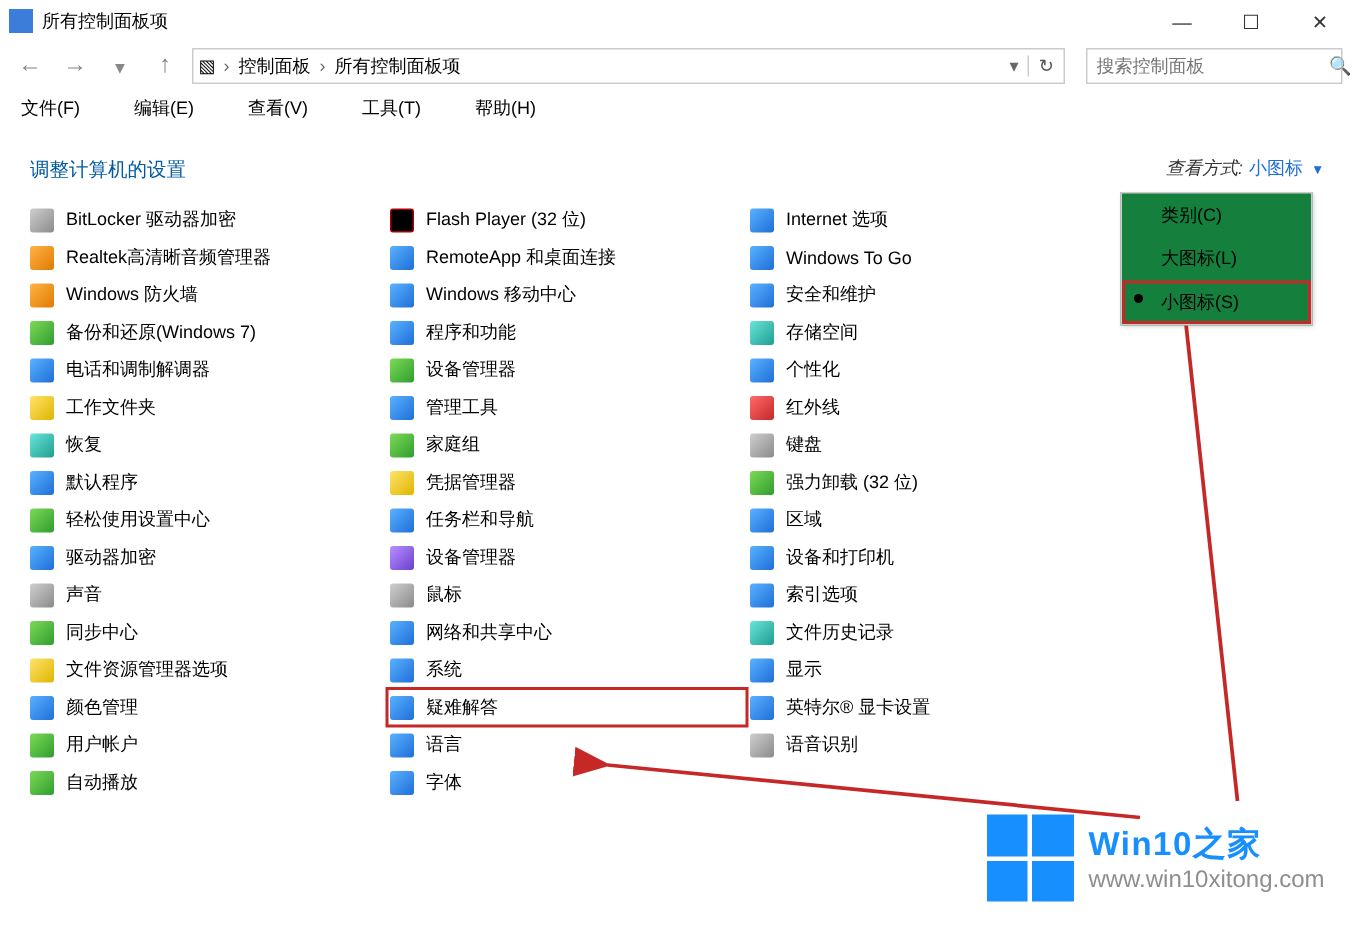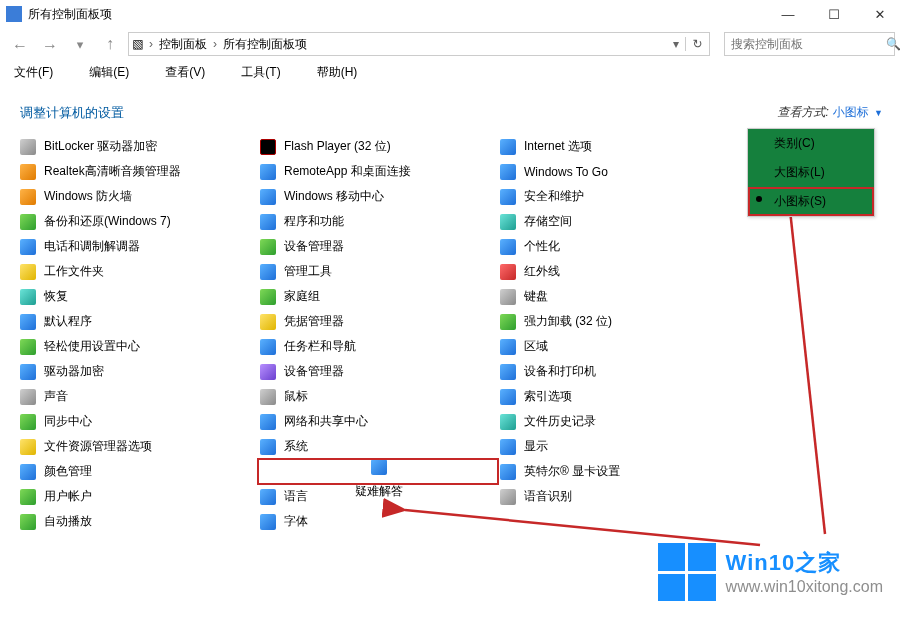--- a/index.html
+++ b/index.html
@@ -34,21 +34,21 @@
 
 .dropdown { position:absolute; right:28px; top:128px; background:#15803d; border:1px solid #ccc; width:128px; z-index:10; box-shadow:1px 1px 3px rgba(0,0,0,0.15); }
 .dropdown .di { padding:6px 10px 6px 26px; position:relative; font-size:12px; }
 .dropdown .di .bullet { position:absolute; left:8px; top:9px; width:6px; height:6px; background:#000; border-radius:50%; }
 .dropdown .di.hl { outline:2px solid #c62828; outline-offset:-2px; }
 
 .grid { padding:8px 6px 0 18px; display:grid; grid-template-columns:repeat(3,240px); grid-auto-rows:25px; }
 .cell { display:flex; align-items:center; gap:8px; padding-left:2px; }
 .cell .ic { width:16px; height:16px; flex:0 0 16px; display:inline-block; border-radius:2px; }
 .cell .lbl { white-space:nowrap; }
-.cell.boxed { outline:2px solid #c62828; outline-offset:-1px;flex-direction:column; }
+.cell.boxed { outline:2px solid #c62828; outline-offset:-1px; }
 
 
 .i-blue{background:linear-gradient(135deg,#5ab1ff,#1e6fd8);} 
 .i-green{background:linear-gradient(135deg,#7ed957,#2e9e2e);} 
 .i-red{background:linear-gradient(135deg,#ff6a6a,#c62828);} 
 .i-orange{background:linear-gradient(135deg,#ffb347,#e07b00);} 
 .i-gray{background:linear-gradient(135deg,#cfcfcf,#8a8a8a);} 
 .i-teal{background:linear-gradient(135deg,#6be4d8,#1d9e92);} 
 .i-purple{background:linear-gradient(135deg,#b890ff,#6a3fcf);} 
 .i-yellow{background:linear-gradient(135deg,#ffe36a,#e0b500);} 

